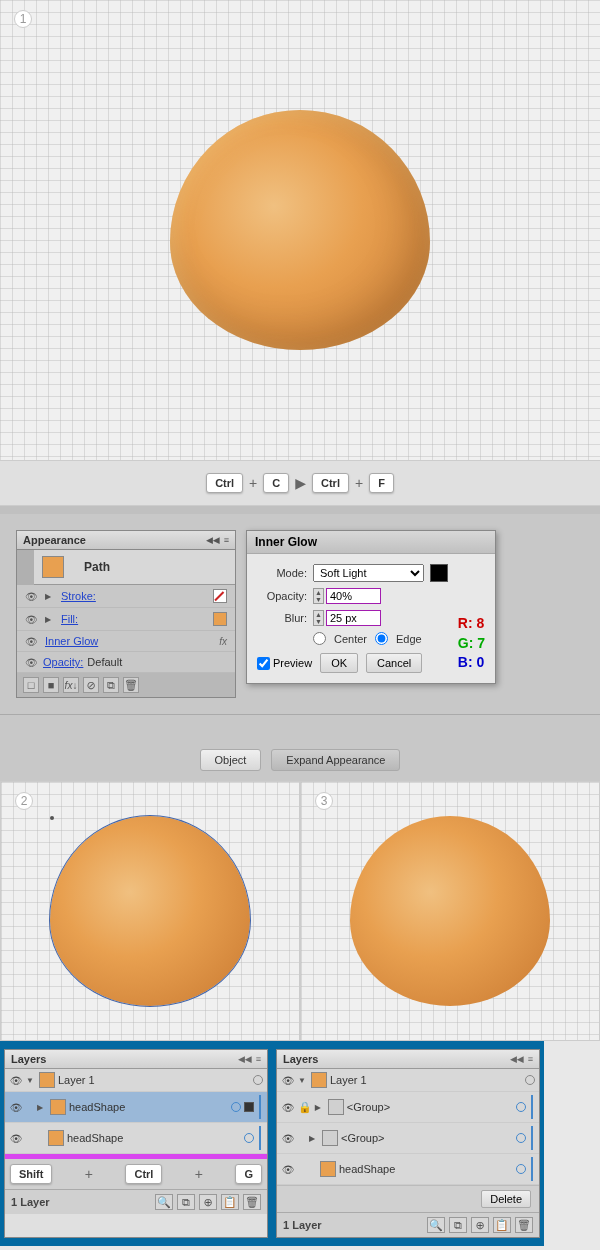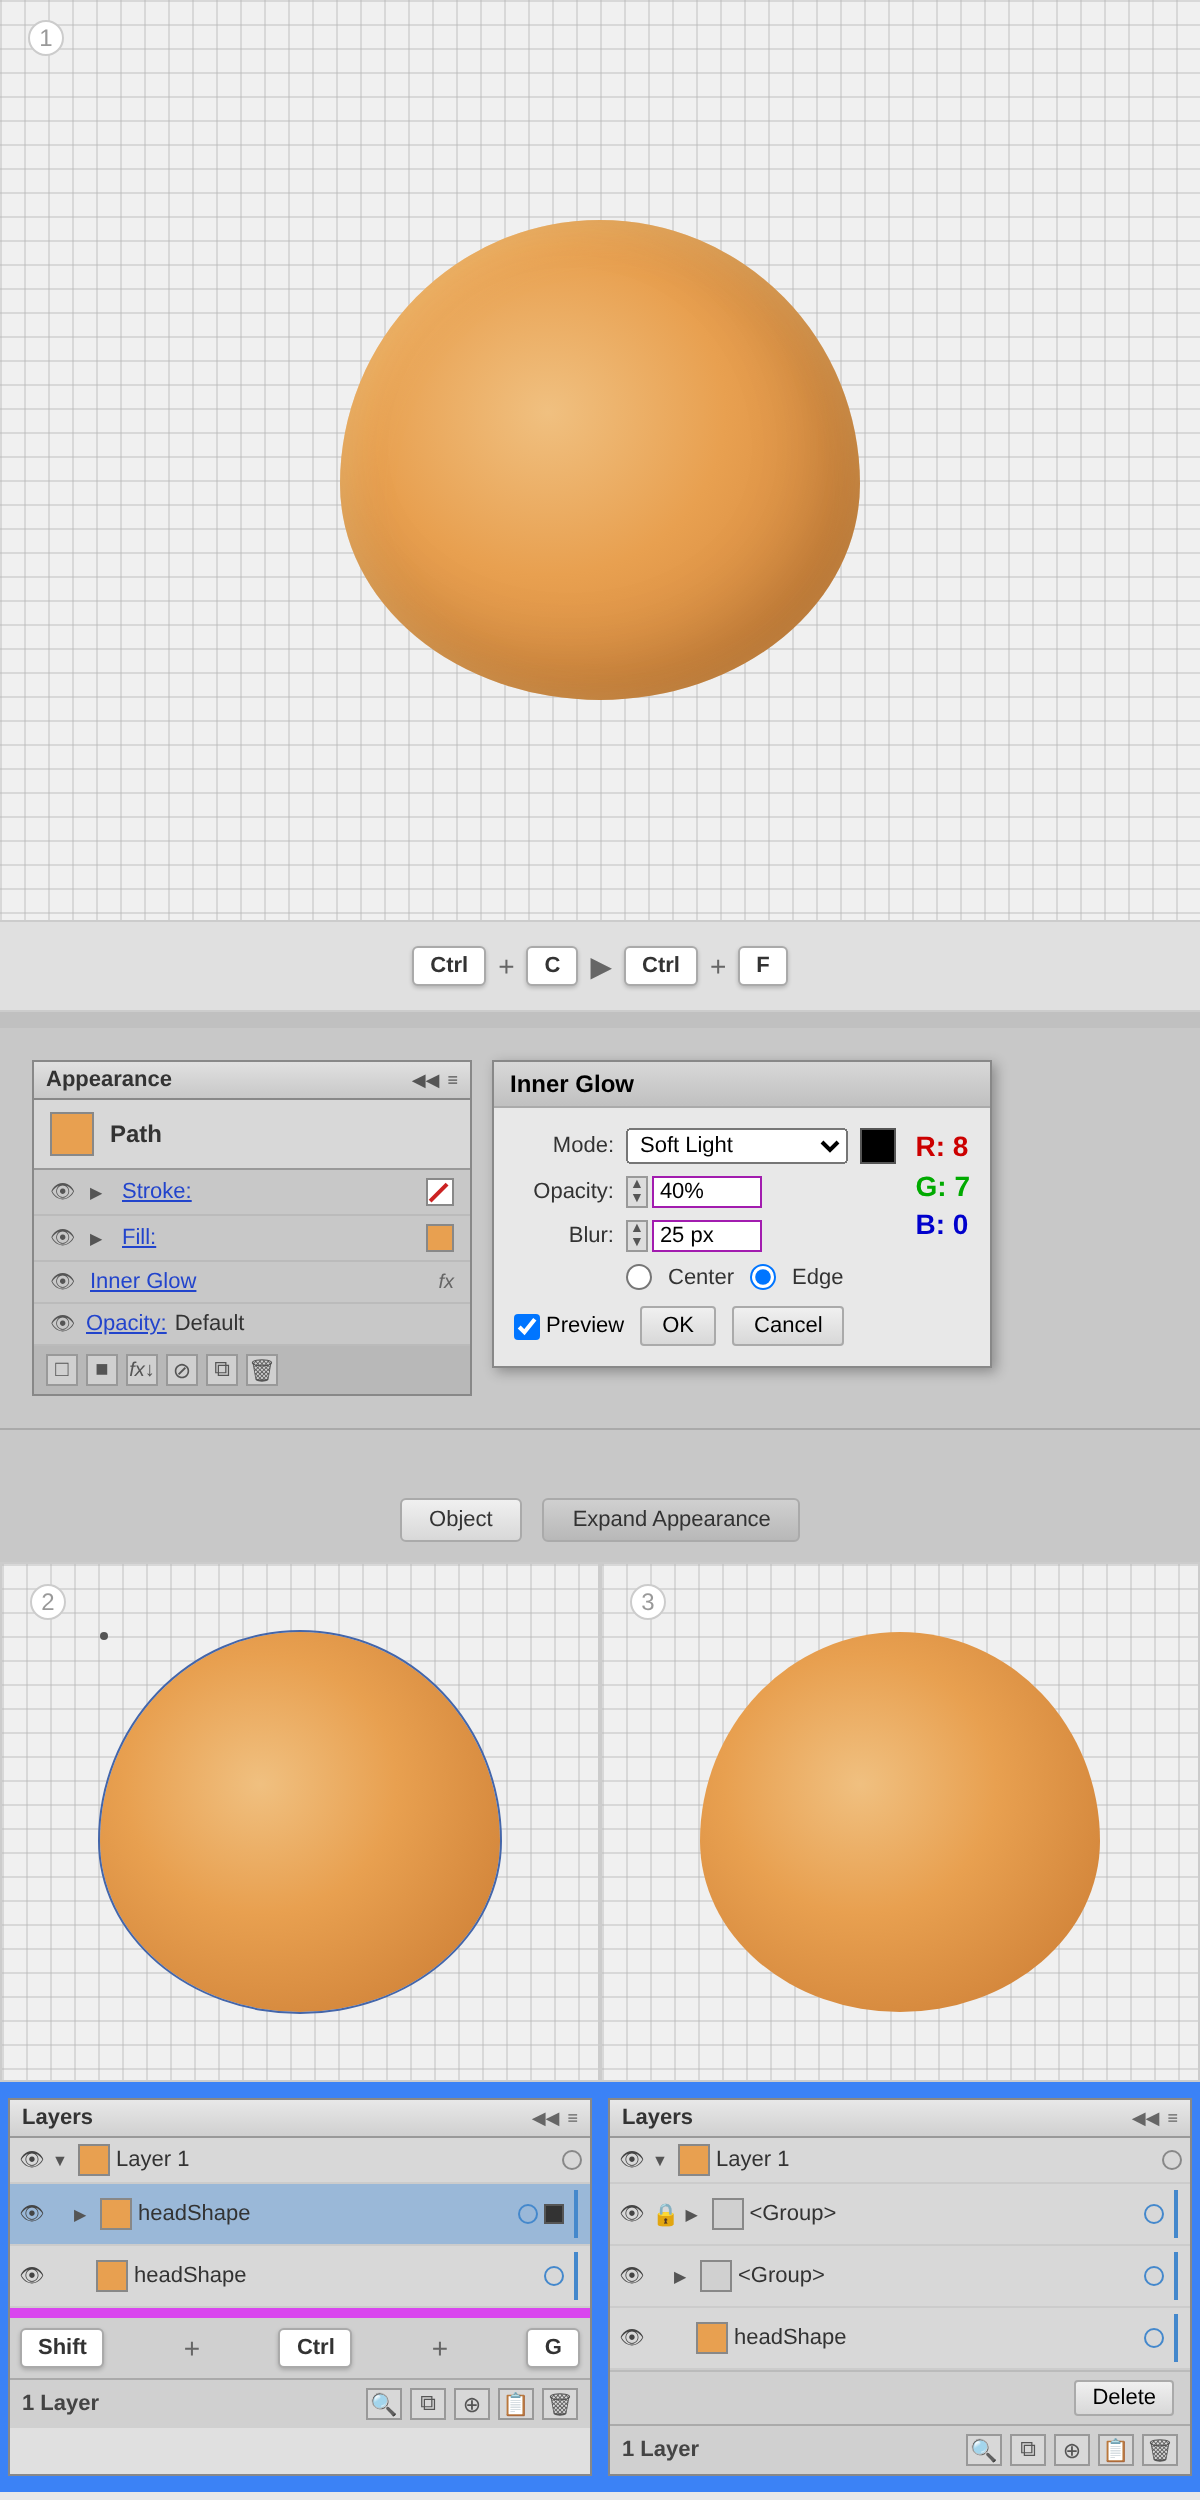--- a/index.html
+++ b/index.html
@@ -110,22 +110,23 @@
     .panel-ctrl-btn {
       font-size: 9px;
       color: #555;
       cursor: pointer;
     }
     .appearance-header {
       background: #d8d8d8;
       padding: 6px 8px;
       display: flex;
       align-items: center;
-      gap: 8px;
+      gap: 20px;
       border-bottom: 1px solid #999;
+      margin-left: 17px;
     }
     .path-color-box {
       width: 22px;
       height: 22px;
       background: #e8a050;
       border: 1px solid #888;
     }
     .path-label {
       font-size: 12px;
       font-weight: bold;
@@ -355,22 +356,22 @@
       position: absolute;
       width: 4px;
       height: 4px;
       background: #555;
       border-radius: 50%;
     }
 
     
     .layers-section {
       display: flex;
-      width: 600px;
-      background: #3b82f6;
+      width: 544px;
+      background: #0369a1;
       gap: 0;
     }
     .layers-panel {
       width: 295px;
       background: #e0e0e0;
       border: 1px solid #888;
       font-size: 11px;
       margin: 8px 4px;
     }
     .layers-titlebar {
@@ -564,21 +565,21 @@
       <div class="tb-icon">⧉</div>
       <div class="tb-icon">🗑</div>
     </div>
   </div>
 
   <div class="inner-glow-dialog">
     <div class="dialog-titlebar">
       <span>Inner Glow</span>
     </div>
     <div class="dialog-body">
-      <div style="display:flex; align-items:flex-start; gap:6px;">
+      <div style="display:flex; align-items:flex-end; gap:6px;">
         <div style="flex:1;">
           <div class="dialog-row">
             <span class="dialog-label">Mode:</span>
             <select class="dialog-select">
               <option>Soft Light</option>
             </select>
             <div class="color-black-box"></div>
           </div>
           <div class="dialog-row">
             <span class="dialog-label">Opacity:</span>

